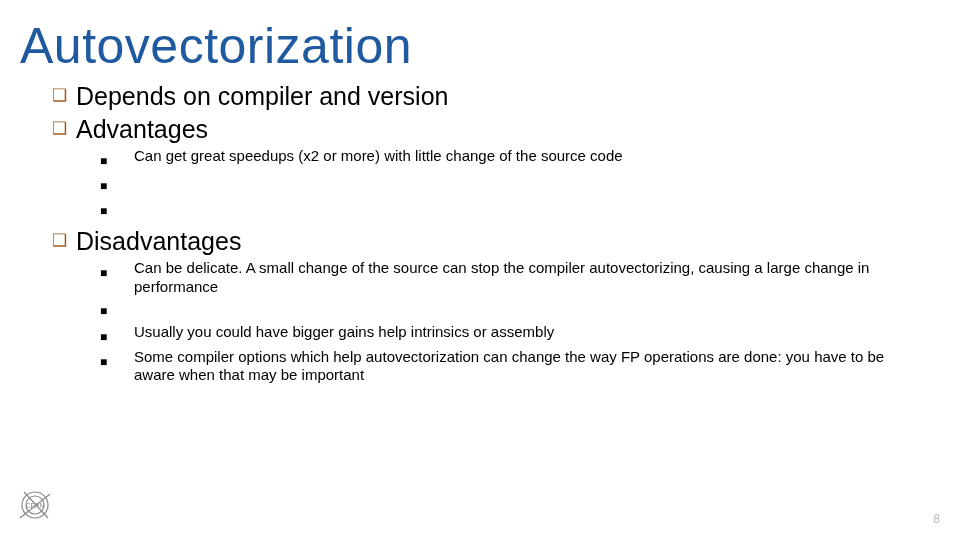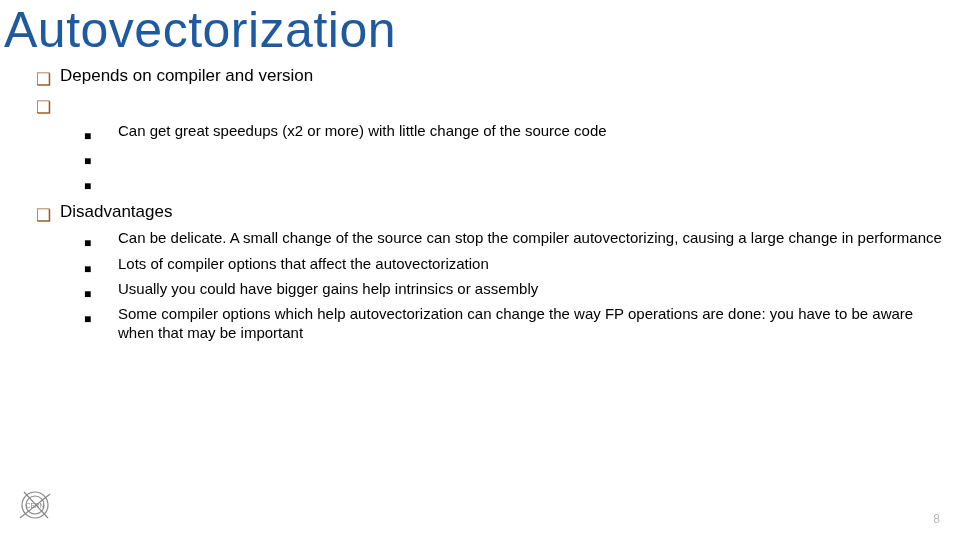--- a/index.html
+++ b/index.html
@@ -6,21 +6,21 @@
   html, body { width: 960px; height: 540px; overflow: hidden; }
   body {
     font-family: Arial, Helvetica, sans-serif;
     background: #ffffff;
     position: relative;
   }
   .slide {
     width: 960px;
     height: 540px;
     position: relative;
-    padding: 0;
+    padding: 16px;
     border-radius: 14px;
   }
   .title {
     color: #1f5aa0;
     font-size: 50px;
     font-weight: 400;
     letter-spacing: 0.5px;
     padding: 4px 0 0 4px;
     line-height: 1.05;
   }
@@ -34,21 +34,21 @@
   }
   .l1 .bullet {
     width: 24px;
     flex: 0 0 24px;
     font-size: 17px;
     color: #a15b1f;
     line-height: 1.4;
     padding-top: 3px;
   }
   .l1 .text {
-    font-size: 17px;
+    font-size: 25px;
     color: #000;
     line-height: 1.25;
   }
   .l2-group {
     padding-left: 48px;
     margin: 2px 0 4px 0;
   }
   .l2 {
     display: flex;
     align-items: flex-start;
@@ -92,20 +92,21 @@
 
   <div class="content">
 
     <div class="l1">
       <span class="bullet">❑</span>
       <span class="text">Depends on compiler and version</span>
     </div>
 
     <div class="l1">
       <span class="bullet">❑</span>
+      <span class="text">Advantages</span>
     </div>
 
     <div class="l2-group">
       <div class="l2">
         <span class="bullet">■</span>
         <span class="text">Can get great speedups (x2 or more) with little change of the source code</span>
       </div>
       <div class="l2">
         <span class="bullet">■</span>
       </div>
@@ -119,21 +120,20 @@
       <span class="text">Disadvantages</span>
     </div>
 
     <div class="l2-group">
       <div class="l2">
         <span class="bullet">■</span>
         <span class="text">Can be delicate. A small change of the source can stop the compiler autovectorizing, causing a large change in performance</span>
       </div>
       <div class="l2">
         <span class="bullet">■</span>
-        <span class="text">Lots of compiler options that affect the autovectorization</span>
       </div>
       <div class="l2">
         <span class="bullet">■</span>
         <span class="text">Usually you could have bigger gains help intrinsics or assembly</span>
       </div>
       <div class="l2">
         <span class="bullet">■</span>
         <span class="text">Some compiler options which help autovectorization can change the way FP operations are done: you have to be aware when that may be important</span>
       </div>
     </div>

